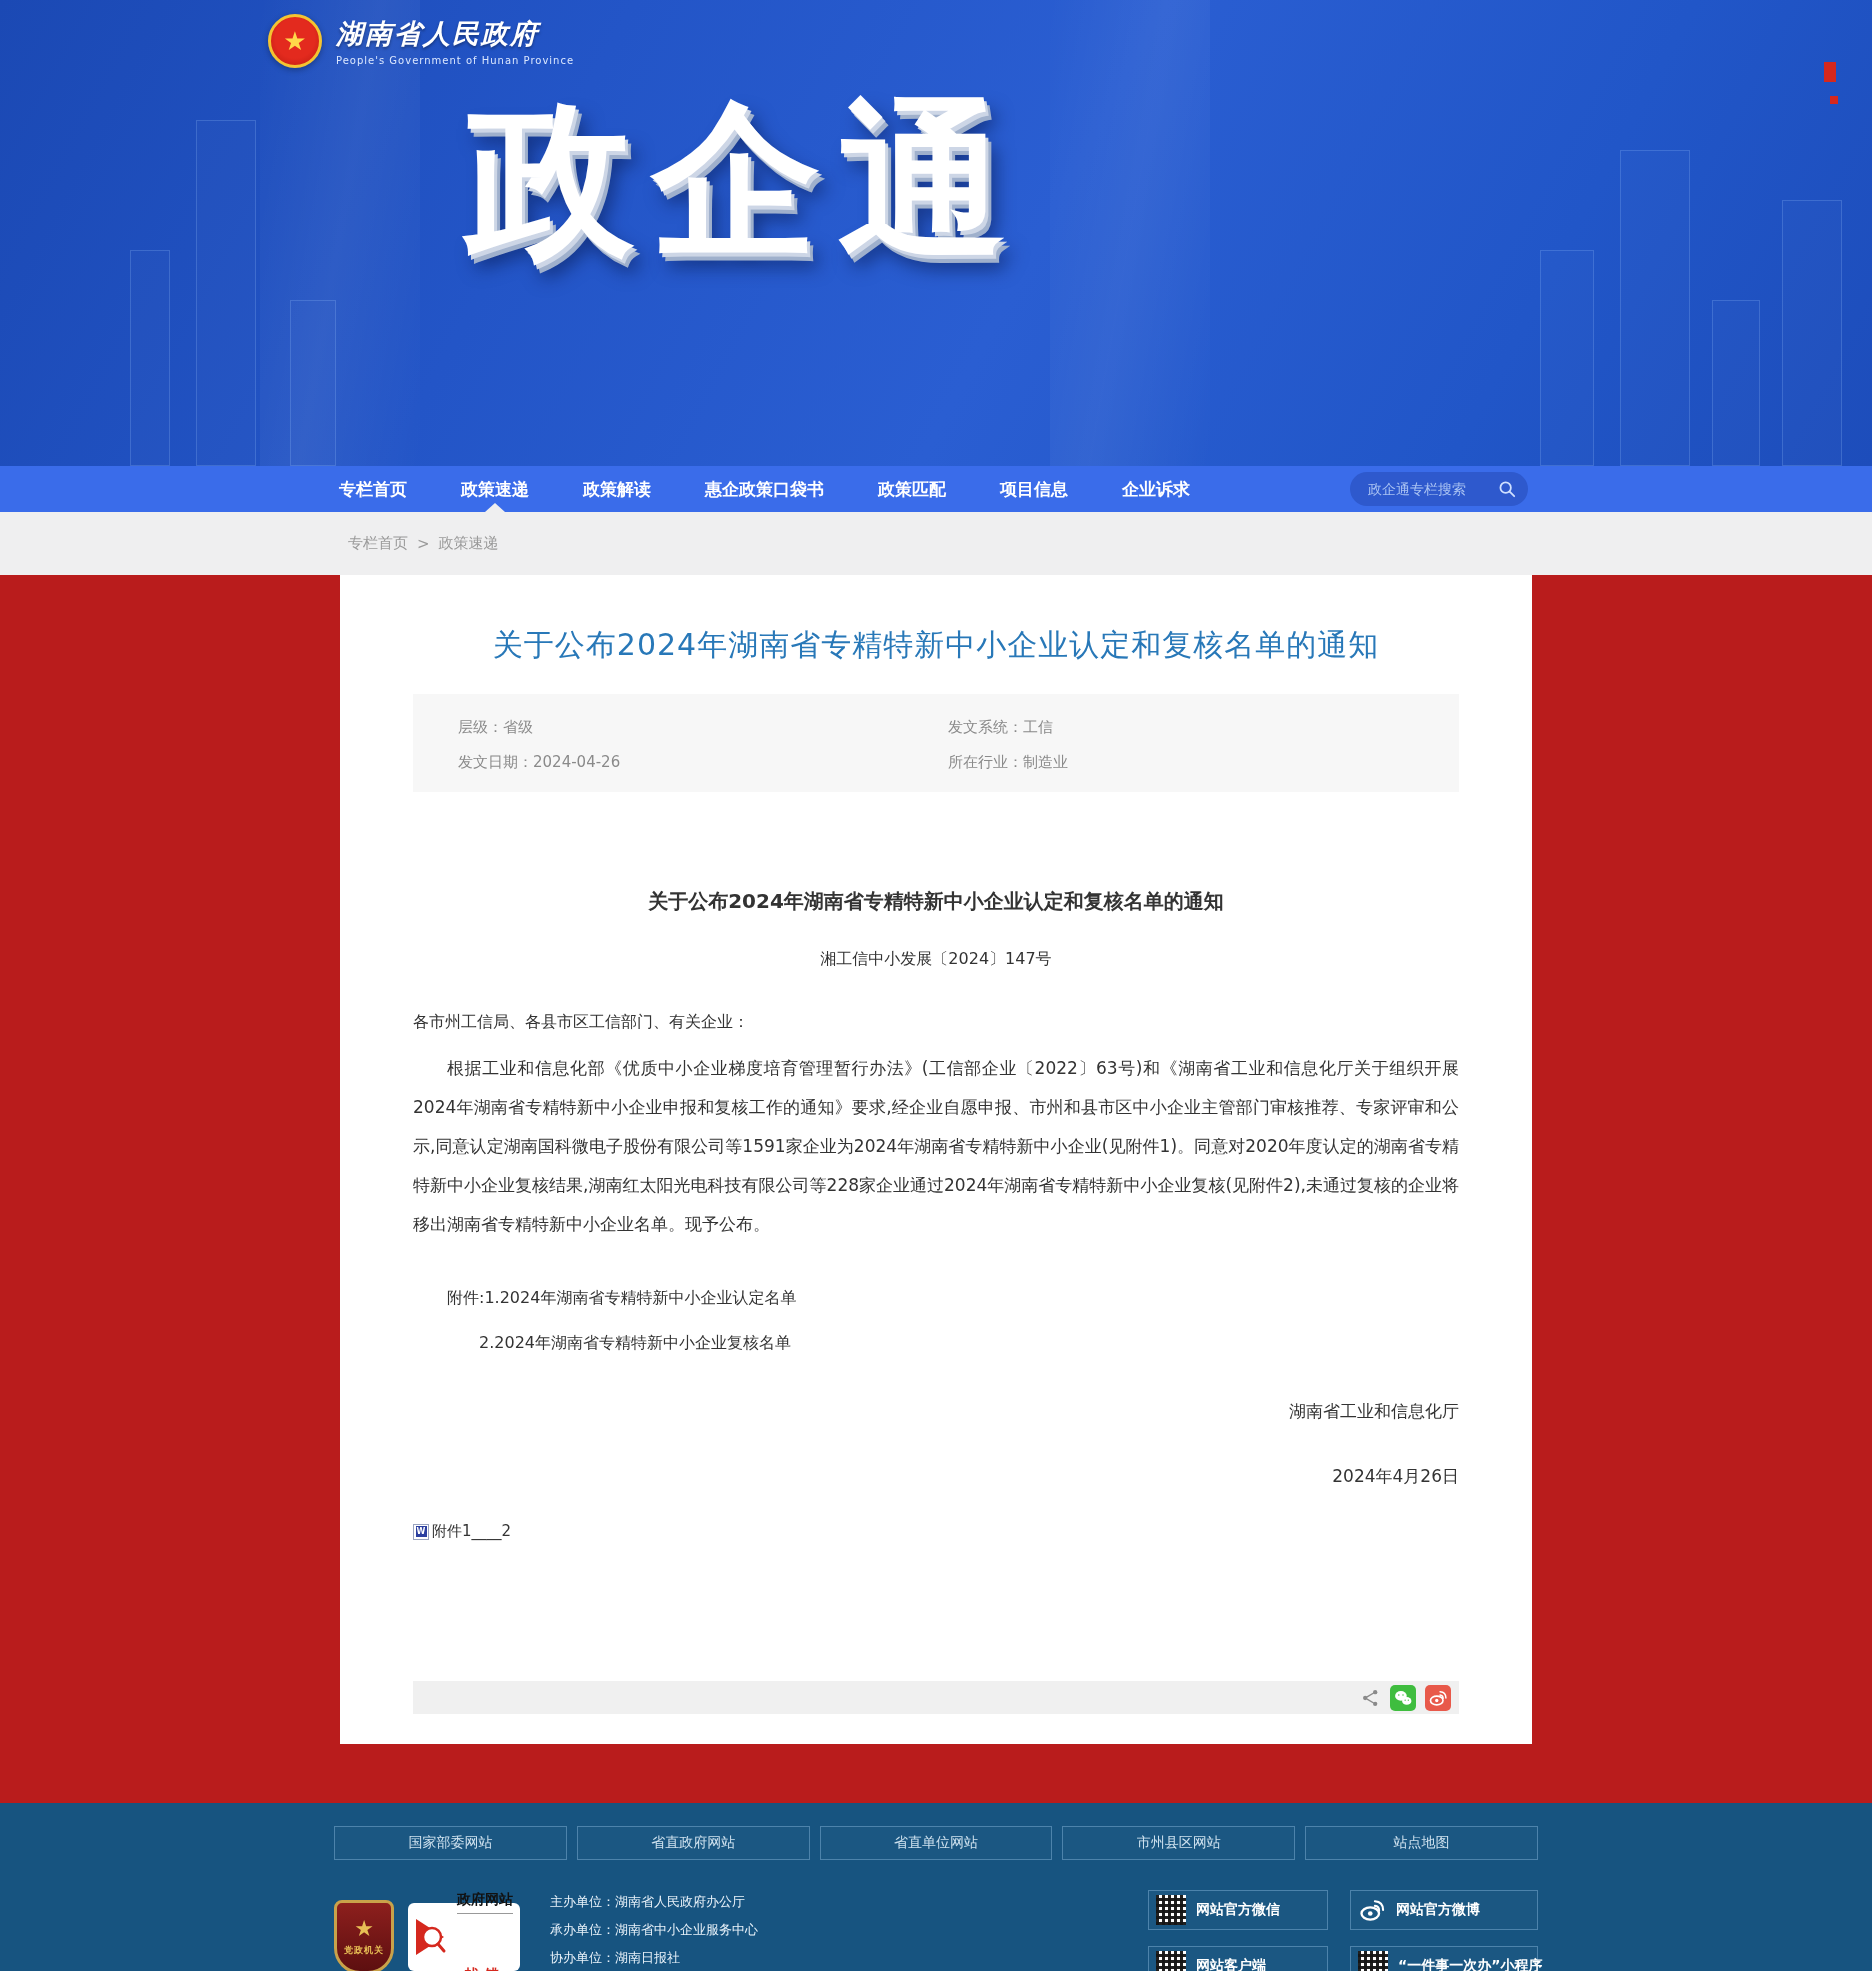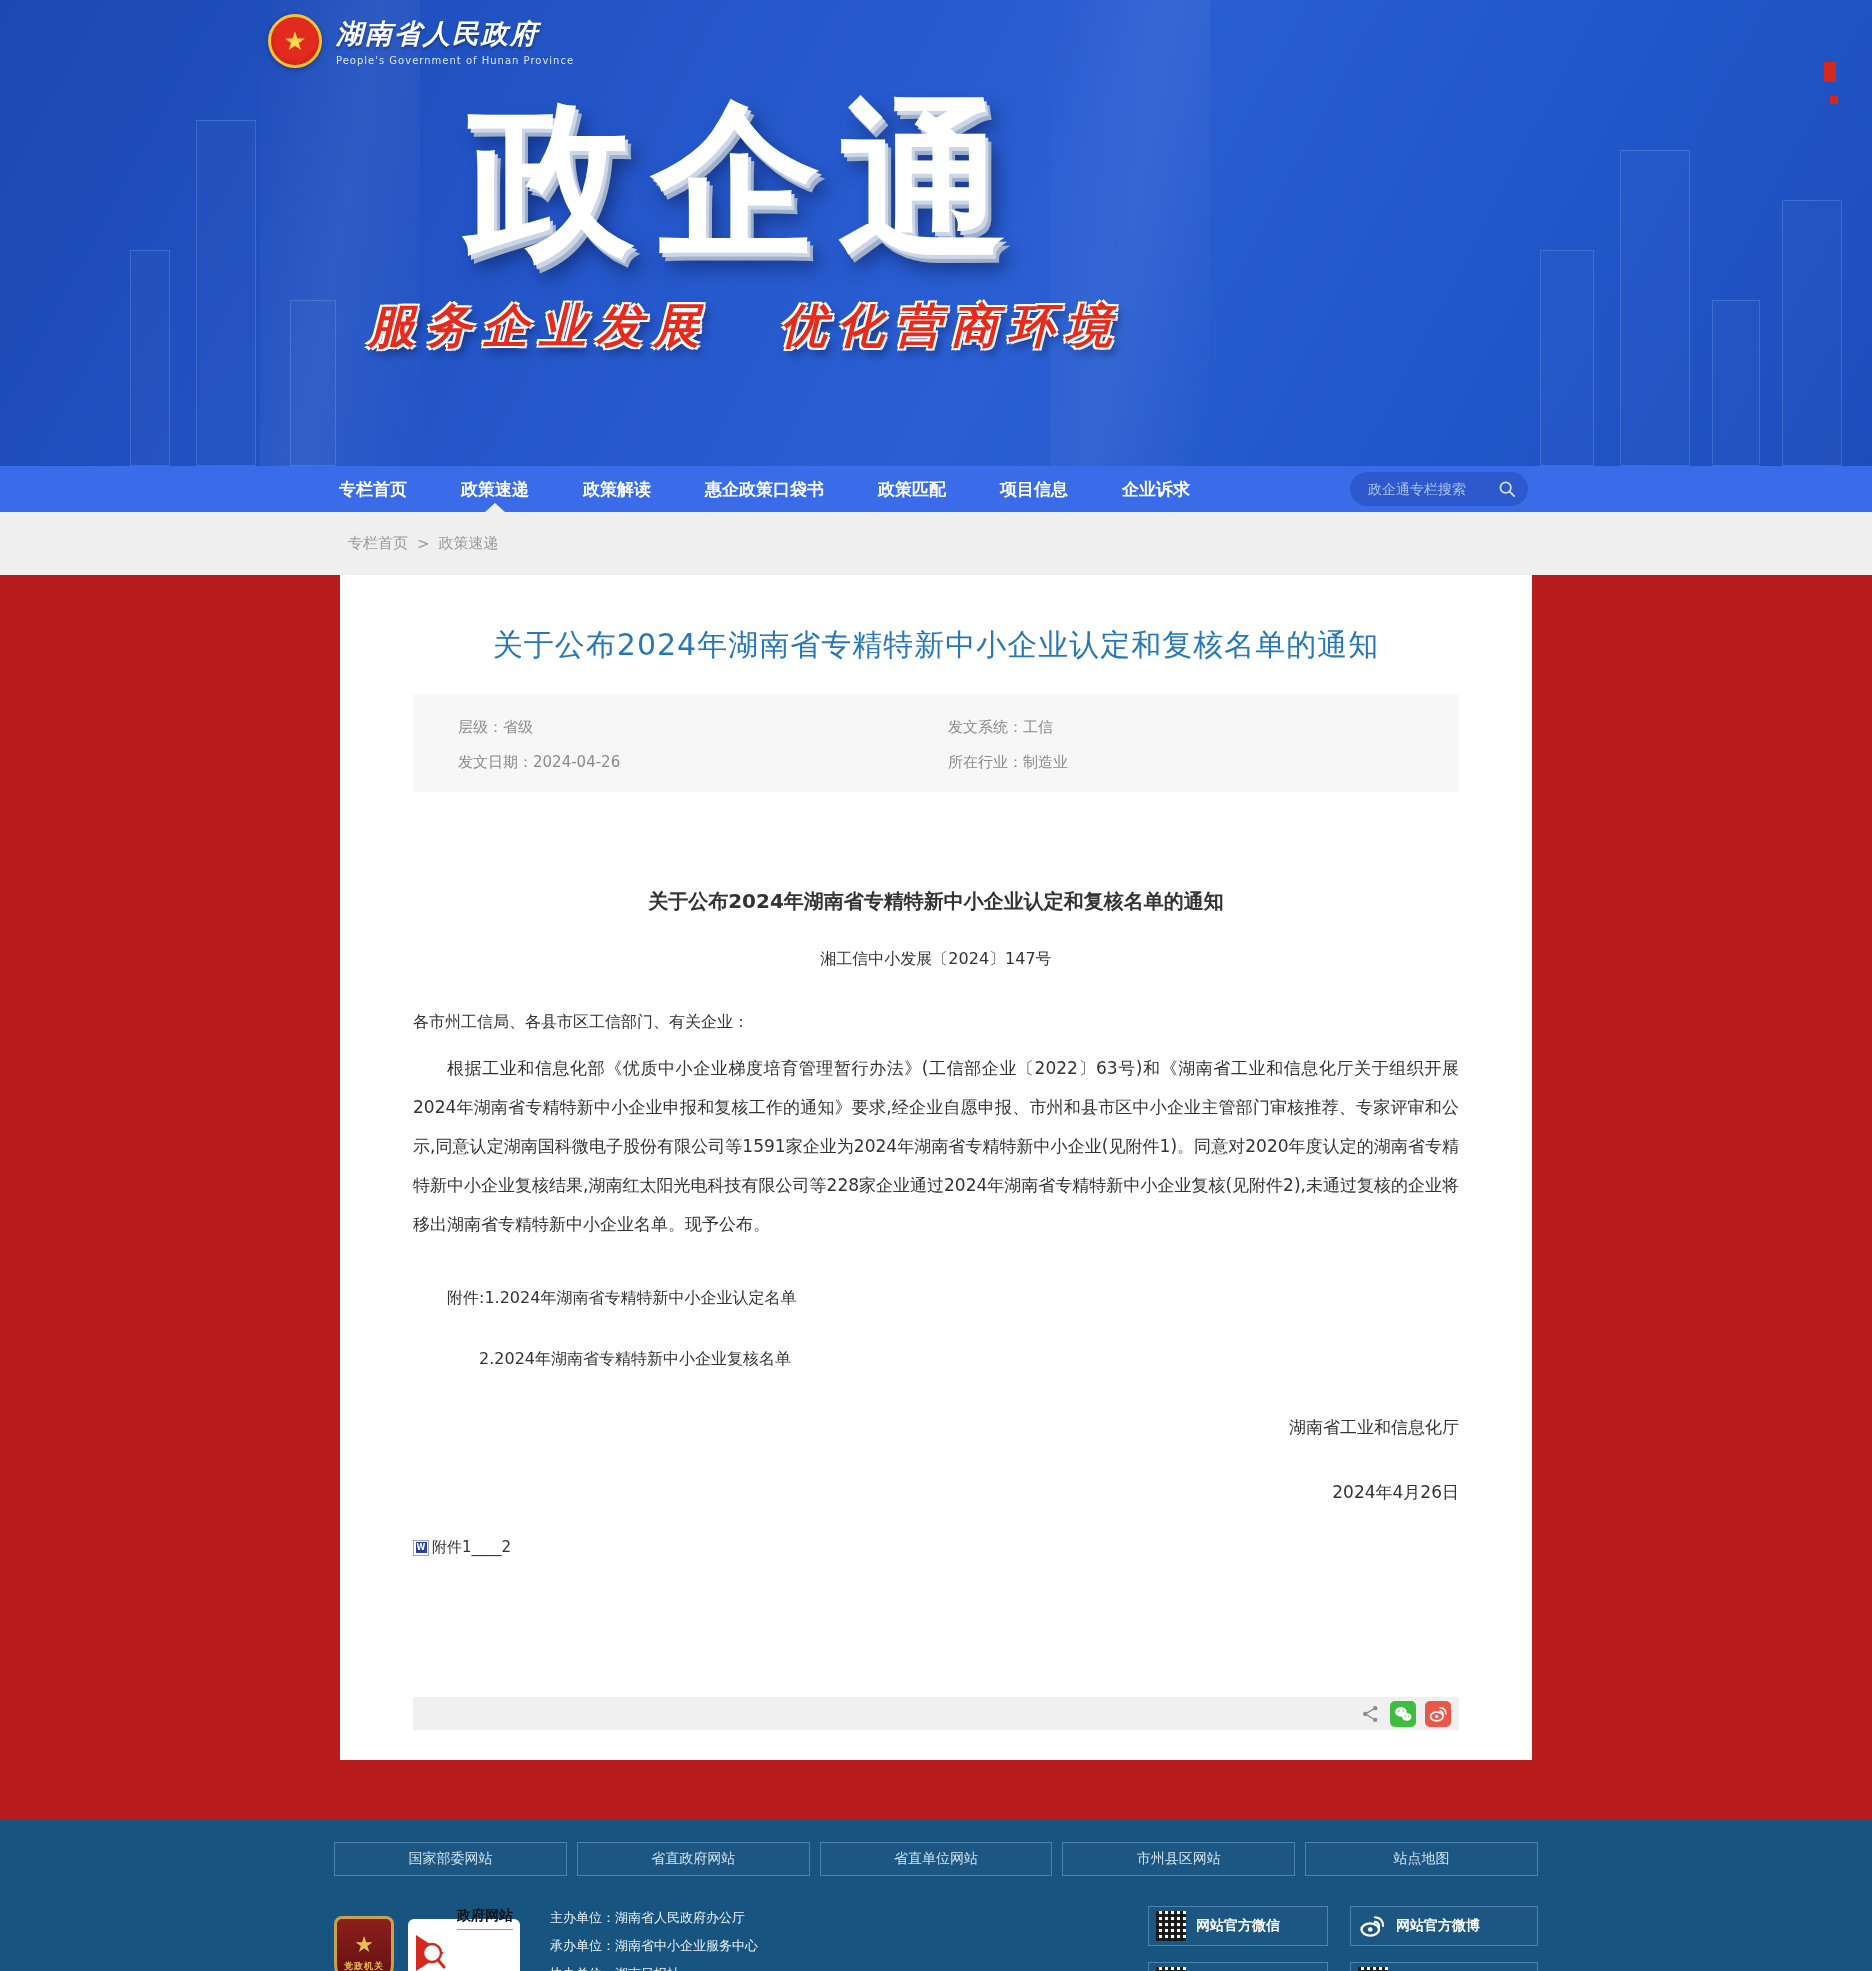--- a/index.html
+++ b/index.html
@@ -57,21 +57,21 @@
     display:grid; grid-template-columns:1fr 1fr; row-gap:16px; font-size:15px; color:#8a8a8a; }
   .meta-cell.c1 { padding-left:45px; }
   .meta-cell.c2 { padding-left:12px; }
 
   .doc-body { width:1046px; margin:0 auto; color:#333; }
   .doc-title { margin-top:96px; text-align:center; font-size:20px; font-weight:bold; }
   .doc-number { margin-top:34px; text-align:center; font-size:16px; }
   .salutation { margin-top:42px; font-size:16px; }
   .paragraph { margin-top:16px; font-size:17px; line-height:2.3; text-indent:2em; text-align:justify; }
   .attach1 { margin-top:44px; padding-left:34px; font-size:16px; }
-  .attach2 { margin-top:40px; padding-left:66px; font-size:16px; }
+  .attach2 { margin-top:24px; padding-left:66px; font-size:16px; }
   .issuer { margin-top:46px; text-align:right; font-size:17px; }
   .issue-date { margin-top:42px; text-align:right; font-size:17px; }
 
   .download-row { margin-top:34px; display:flex; align-items:center; gap:3px; font-size:15px; color:#333; width:fit-content; cursor:pointer; }
   .word-icon { width:16px; height:16px; background:#fff; border:1px solid #9aa4c0; position:relative; display:flex; align-items:center; justify-content:center; }
   .word-icon .w { width:11px; height:11px; background:#2b3fa0; color:#fff; font-size:8px; font-weight:bold;
     display:flex; align-items:center; justify-content:center; }
   .download-text { text-decoration:none; color:#333; }
 
   .share-bar { width:1046px; height:33px; margin:140px auto 0; background:#f0f0f0;
@@ -131,23 +131,20 @@
   <div class="logo">
     <div class="emblem">★</div>
     <div>
       <div class="logo-text-cn">湖南省人民政府</div>
       <div class="logo-text-en">People's Government of Hunan Province</div>
     </div>
   </div>
 
   <div class="banner-center">
     <div class="banner-title">政企通</div>
-    <div class="banner-slogan">
-      <span>服务企业发展</span><span class="gap"></span><span>优化营商环境</span>
-    </div>
   </div>
 </div>
 
 <div class="nav">
   <a class="nav-item">专栏首页</a>
   <a class="nav-item active">政策速递</a>
   <a class="nav-item">政策解读</a>
   <a class="nav-item">惠企政策口袋书</a>
   <a class="nav-item">政策匹配</a>
   <a class="nav-item">项目信息</a>

